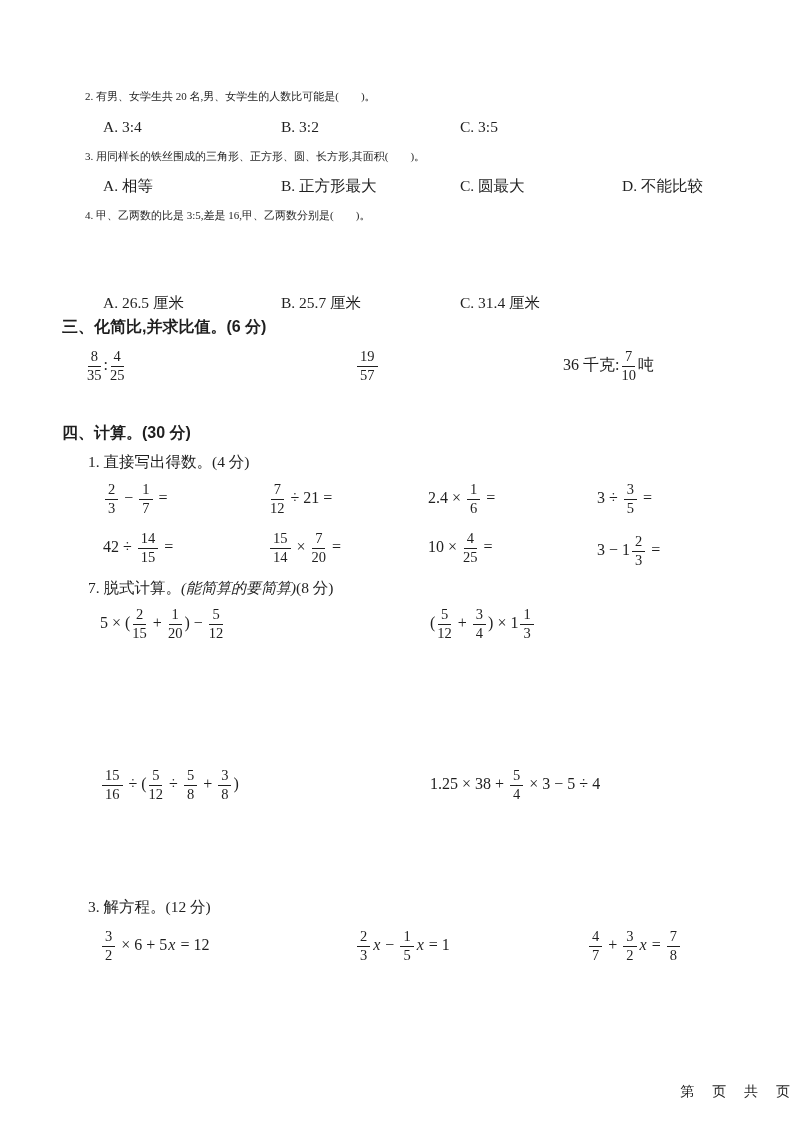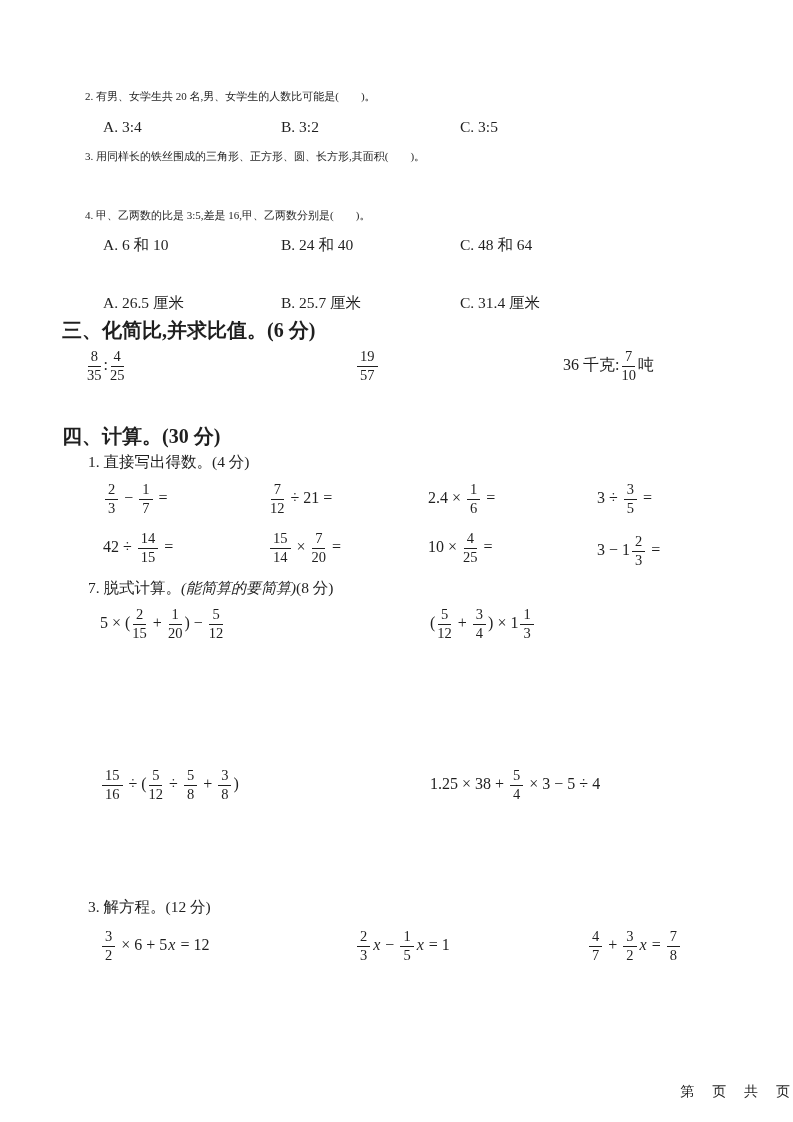--- a/index.html
+++ b/index.html
@@ -6,22 +6,22 @@
   .page{
     position:relative;width:793px;height:1122px;background:#ffffff;
     color:#1f1f1f;font-family:"Liberation Serif","DejaVu Serif",serif;
     overflow:hidden;
   }
   .qtext{position:absolute;left:85px;font-size:11px;line-height:20px;white-space:pre;}
   .optrow{position:absolute;left:0;top:0;width:634px;height:22px;}
   .opt{position:absolute;top:0;font-size:15.5px;line-height:20px;white-space:pre;}
   .oc0{left:103px}.oc1{left:281px}.oc2{left:460px}.oc3{left:622px}
   .sechead{
-    position:absolute;font-weight:700;font-size:20px;
-    font-family:Liberation Serif, serif;white-space:pre;
+    position:absolute;font-weight:700;font-size:16px;
+    font-family:Liberation Sans, sans-serif;white-space:pre;
   }
   .subhead{position:absolute;font-size:15.5px;line-height:20px;white-space:pre;}
   .subhead .note{font-style:italic;font-size:15px;}
   .expr{position:absolute;height:44px;line-height:44px;font-size:16px;white-space:pre;}
   .frac{
     display:inline-flex;flex-direction:column;align-items:center;
     vertical-align:middle;line-height:1.08;font-size:14.5px;margin:0 2px;
   }
   .frac .num{padding:0 3px 1.5px;border-bottom:1.4px solid #1f1f1f;}
   .frac .den{padding-top:1.5px;}
@@ -38,27 +38,28 @@
 <div class="page">
 
   <div class="qtext" style="top:86px">2. 有男、女学生共 20 名,男、女学生的人数比可能是(　　)。</div>
   <div class="optrow" style="top:117px">
       <span class="opt oc0">A. 3:4</span>
       <span class="opt oc1">B. 3:2</span>
       <span class="opt oc2">C. 3:5</span>
     </div>
 
   <div class="qtext" style="top:146px">3. 用同样长的铁丝围成的三角形、正方形、圆、长方形,其面积(　　)。</div>
+  <div class="optrow" style="top:176px">
+      <span class="opt oc0">A. 相等</span>
+      <span class="opt oc1">B. 正方形最大</span>
+      <span class="opt oc2">C. 圆最大</span>
+      <span class="opt oc3">D. 不能比较</span>
+    </div>
 
   <div class="qtext" style="top:205px">4. 甲、乙两数的比是 3:5,差是 16,甲、乙两数分别是(　　)。</div>
-  <div class="optrow" style="top:235px">
-      <span class="opt oc0">A. 6 和 10</span>
-      <span class="opt oc1">B. 24 和 40</span>
-      <span class="opt oc2">C. 48 和 64</span>
-    </div>
 
   <div class="optrow" style="top:293px">
       <span class="opt oc0">A. 26.5 厘米</span>
       <span class="opt oc1">B. 25.7 厘米</span>
       <span class="opt oc2">C. 31.4 厘米</span>
     </div>
 
   <div class="sechead" style="left:62px;top:317px">三、化简比,并求比值。(6 分)</div>
   <div class="expr" style="left:85px;top:343px"><span class="frac"><span class="num">8</span><span class="den">35</span></span>:<span class="frac"><span class="num">4</span><span class="den">25</span></span></div>
   <div class="expr" style="left:355px;top:343px"><span class="frac"><span class="num">19</span><span class="den">57</span></span></div>

